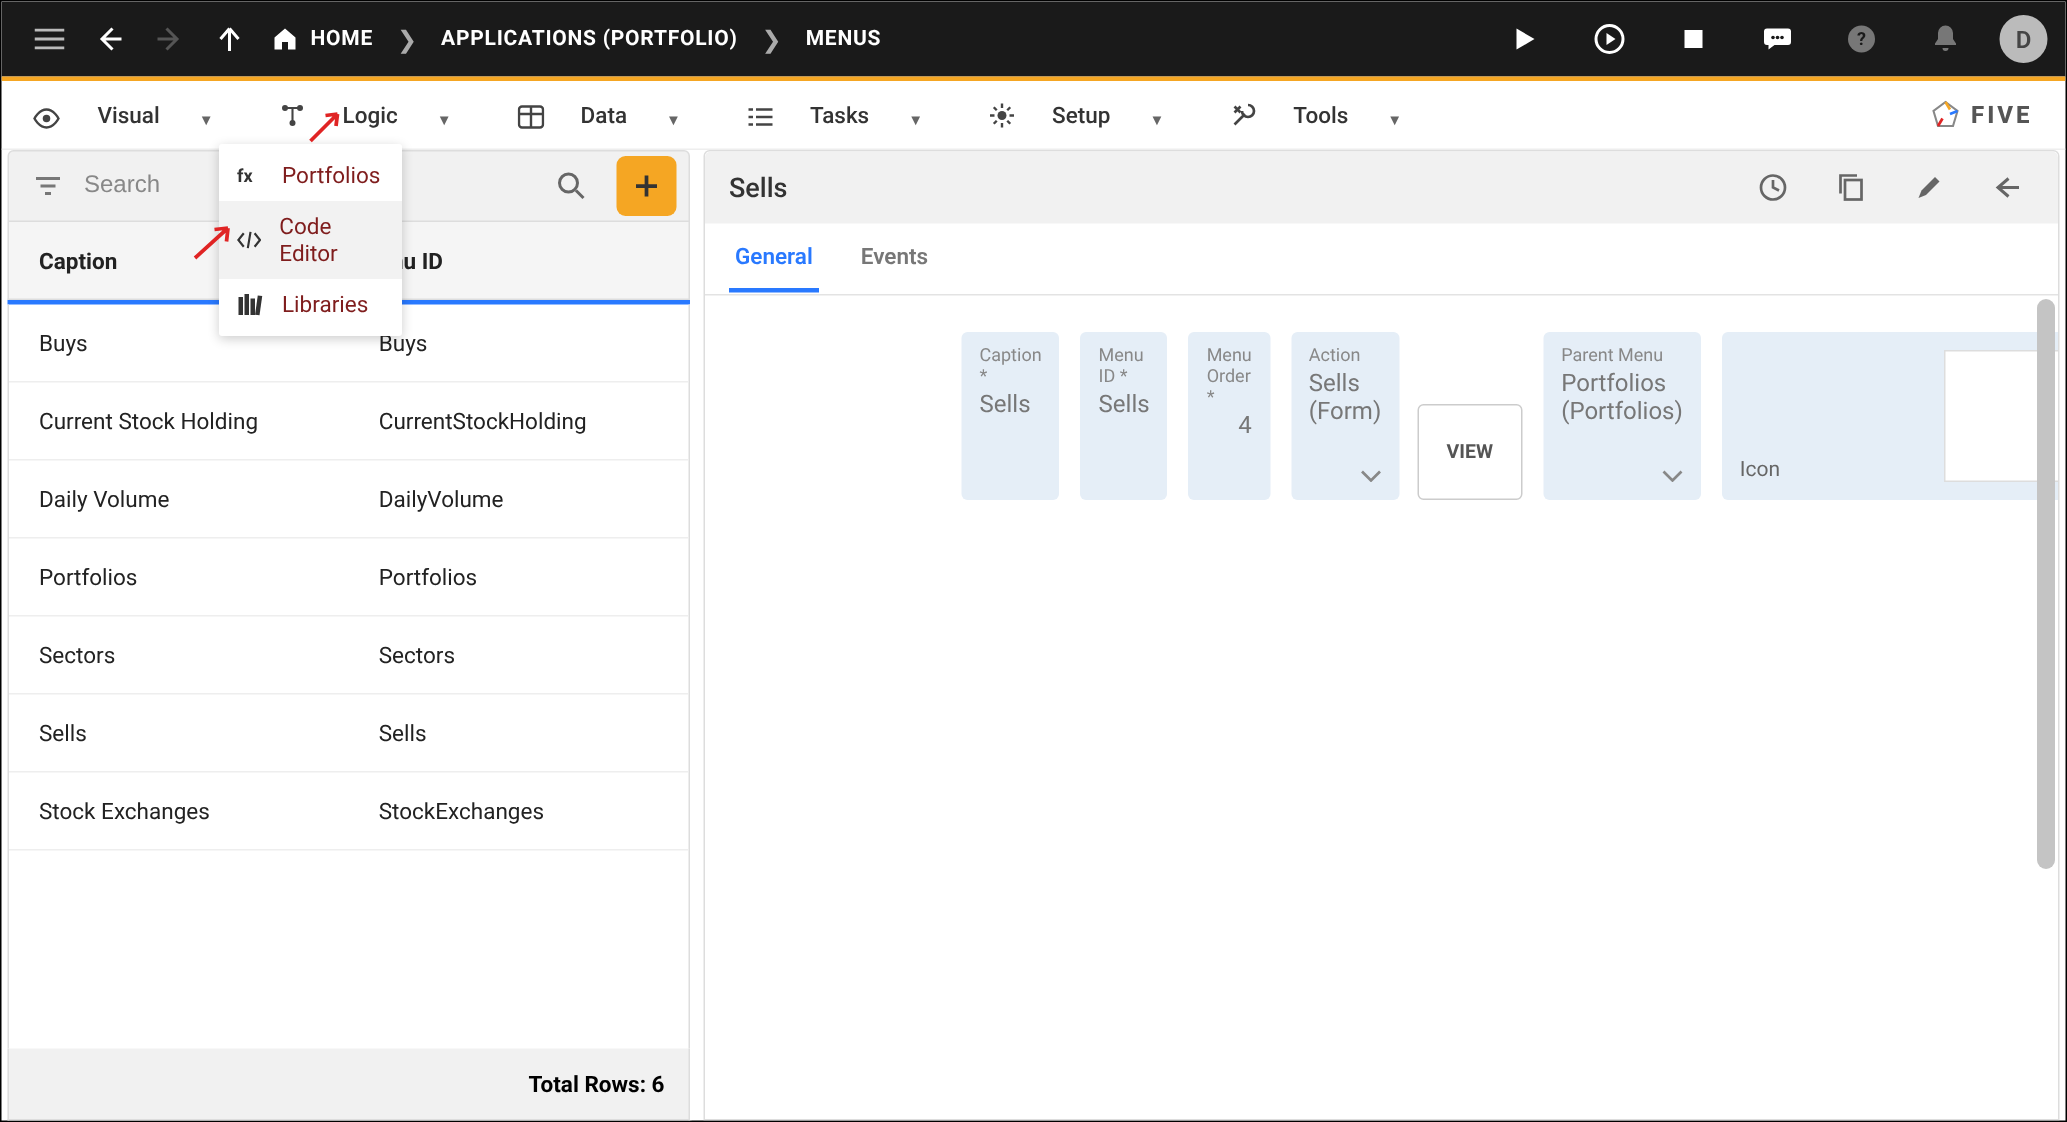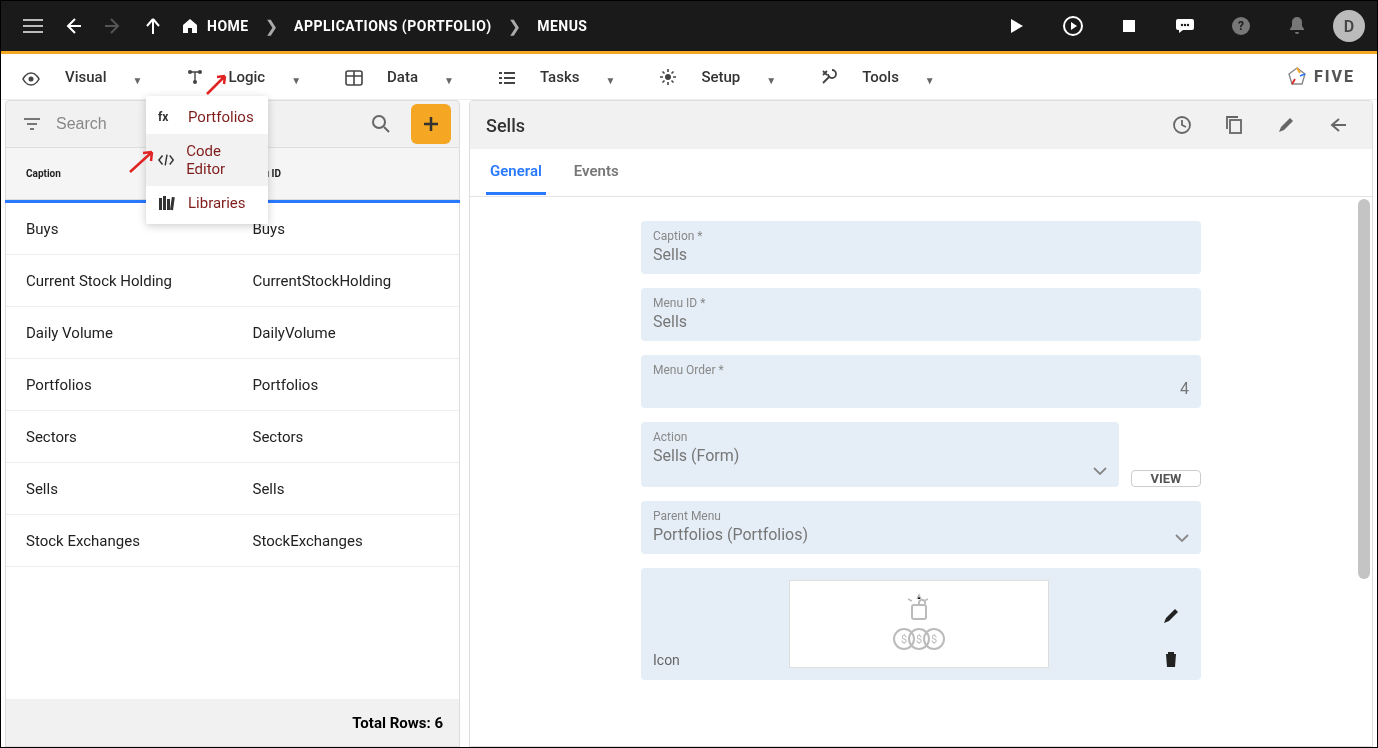--- a/index.html
+++ b/index.html
@@ -30,21 +30,21 @@
 
   
   .search-row { height: 48px; display: flex; align-items: center; padding: 0 8px; background: #f1f1f1; gap: 6px; border-radius: 4px 4px 0 0; border:1px solid #ddd; margin: 0 0 0 4px;}
   .search-row input { flex: 1; border: none; background: transparent; font-size: 16px; color: #888; outline: none; }
   .search-row input::placeholder { color: #888; }
   .icon-btn { width: 36px; height: 36px; display: flex; align-items: center; justify-content: center; color: #555; cursor: pointer; border-radius: 4px; }
   .add-btn { width: 40px; height: 40px; background: #f5a623; border-radius: 6px; display: flex; align-items: center; justify-content: center; color: #333; font-size: 24px; margin-left: 6px; cursor:pointer; }
 
   
   .thead { display: flex; height: 52px; align-items: center; background: #f5f5f5; margin-left:4px; border:1px solid #ddd; border-top:none; }
-  .th { flex: 1; padding: 0 20px; font-weight: 700; font-size: 10px; color: #222; }
+  .th { flex: 1; padding: 0 20px; font-weight: 700; font-size: 15px; color: #222; }
   .thead-underline { height: 3px; background: #2979ff; margin-left:4px; }
 
   
   .tbody { flex: 1; overflow-y: auto; margin-left:4px; border-left:1px solid #ddd; border-right:1px solid #ddd;}
   .trow { display: flex; height: 52px; align-items: center; border-bottom: 1px solid #eee; cursor: pointer; }
   .td { flex: 1; padding: 0 20px; font-size: 15px; color: #222; }
 
   
   .tfoot { height: 48px; background: #f1f1f1; display: flex; align-items: center; justify-content: flex-end; padding: 0 16px; font-weight: 700; font-size: 15px; margin-left:4px; border:1px solid #ddd; border-top:none;}
 
@@ -53,21 +53,21 @@
   .rp-title { font-size: 18px; font-weight: 500; color: #333; }
   .rp-actions { margin-left: auto; display: flex; gap: 16px; }
 
   
   .tabs { display: flex; gap: 24px; padding: 0 16px; height: 48px; align-items: center; border-bottom: 1px solid #e3e3e3; }
   .tab { font-size: 15px; font-weight: 600; color: #777; padding: 12px 4px; cursor: pointer; border-bottom: 3px solid transparent; }
   .tab.active { color: #2979ff; border-bottom-color: #2979ff; }
 
   
   .form-scroll { flex: 1; overflow-y: auto; display: flex; flex-direction: column; align-items: center; padding: 24px 0 0 0; position: relative; }
-  .form-col { width: 560px; display:flex; flex-direction:column; gap:14px; }
+  .form-col { width: 560px; display:flex; flex-direction:row; gap:14px; }
   .field { background: #e5eef7; border-radius: 4px; padding: 8px 12px 10px 12px; position: relative; }
   .field-label { font-size: 12px; color: #888; }
   .field-value { font-size: 16px; color: #777; margin-top: 2px; }
   .field-value.right { text-align: right; }
   .field-row { display: flex; align-items: stretch; gap: 12px; }
   .field-row .field { flex: 1; }
   .view-btn { width: 70px; border: 1px solid #ccc; border-radius: 4px; display: flex; align-items: center; justify-content: center; font-weight: 700; font-size: 13px; color: #555; background:#fff; cursor:pointer;margin-top:48px; }
   .dd-chev { position: absolute; right: 12px; bottom: 12px; color: #888; }
   .icon-field { background: #e5eef7; border-radius: 4px; padding: 12px; display: flex; align-items: flex-end; gap: 16px; min-height: 110px; }
   .icon-field .lbl { font-size: 14px; color: #666; width: 120px; }

